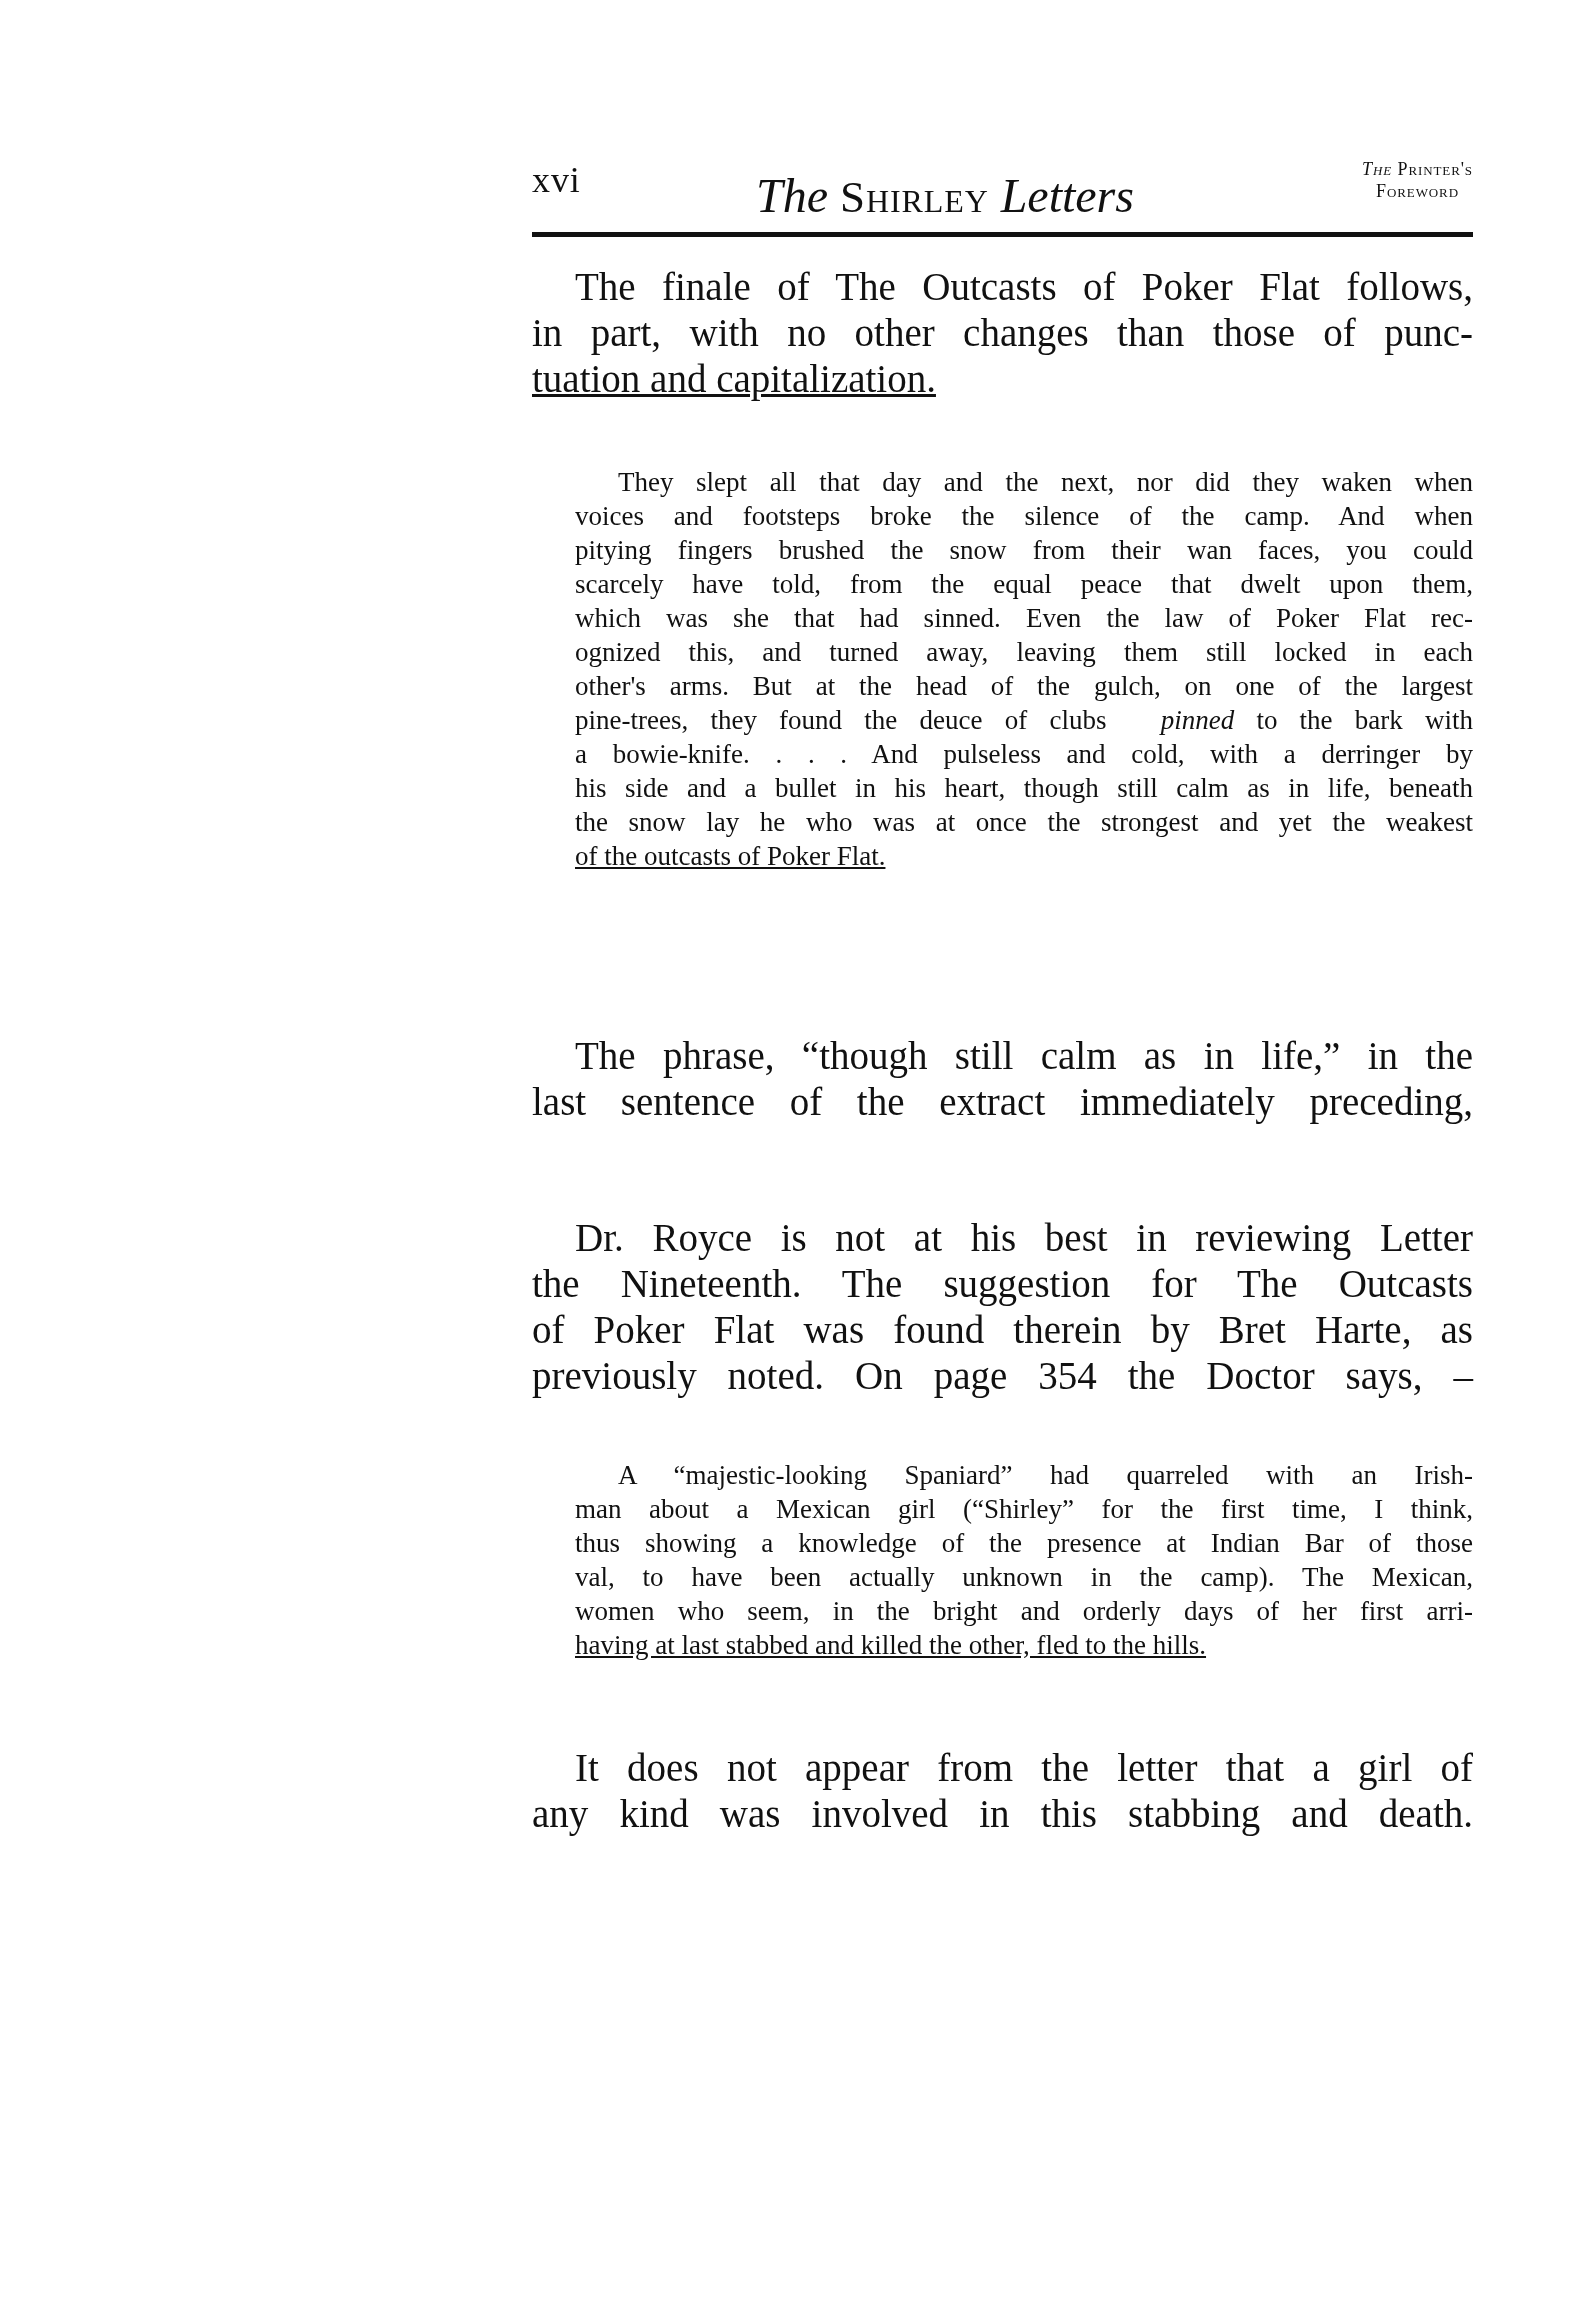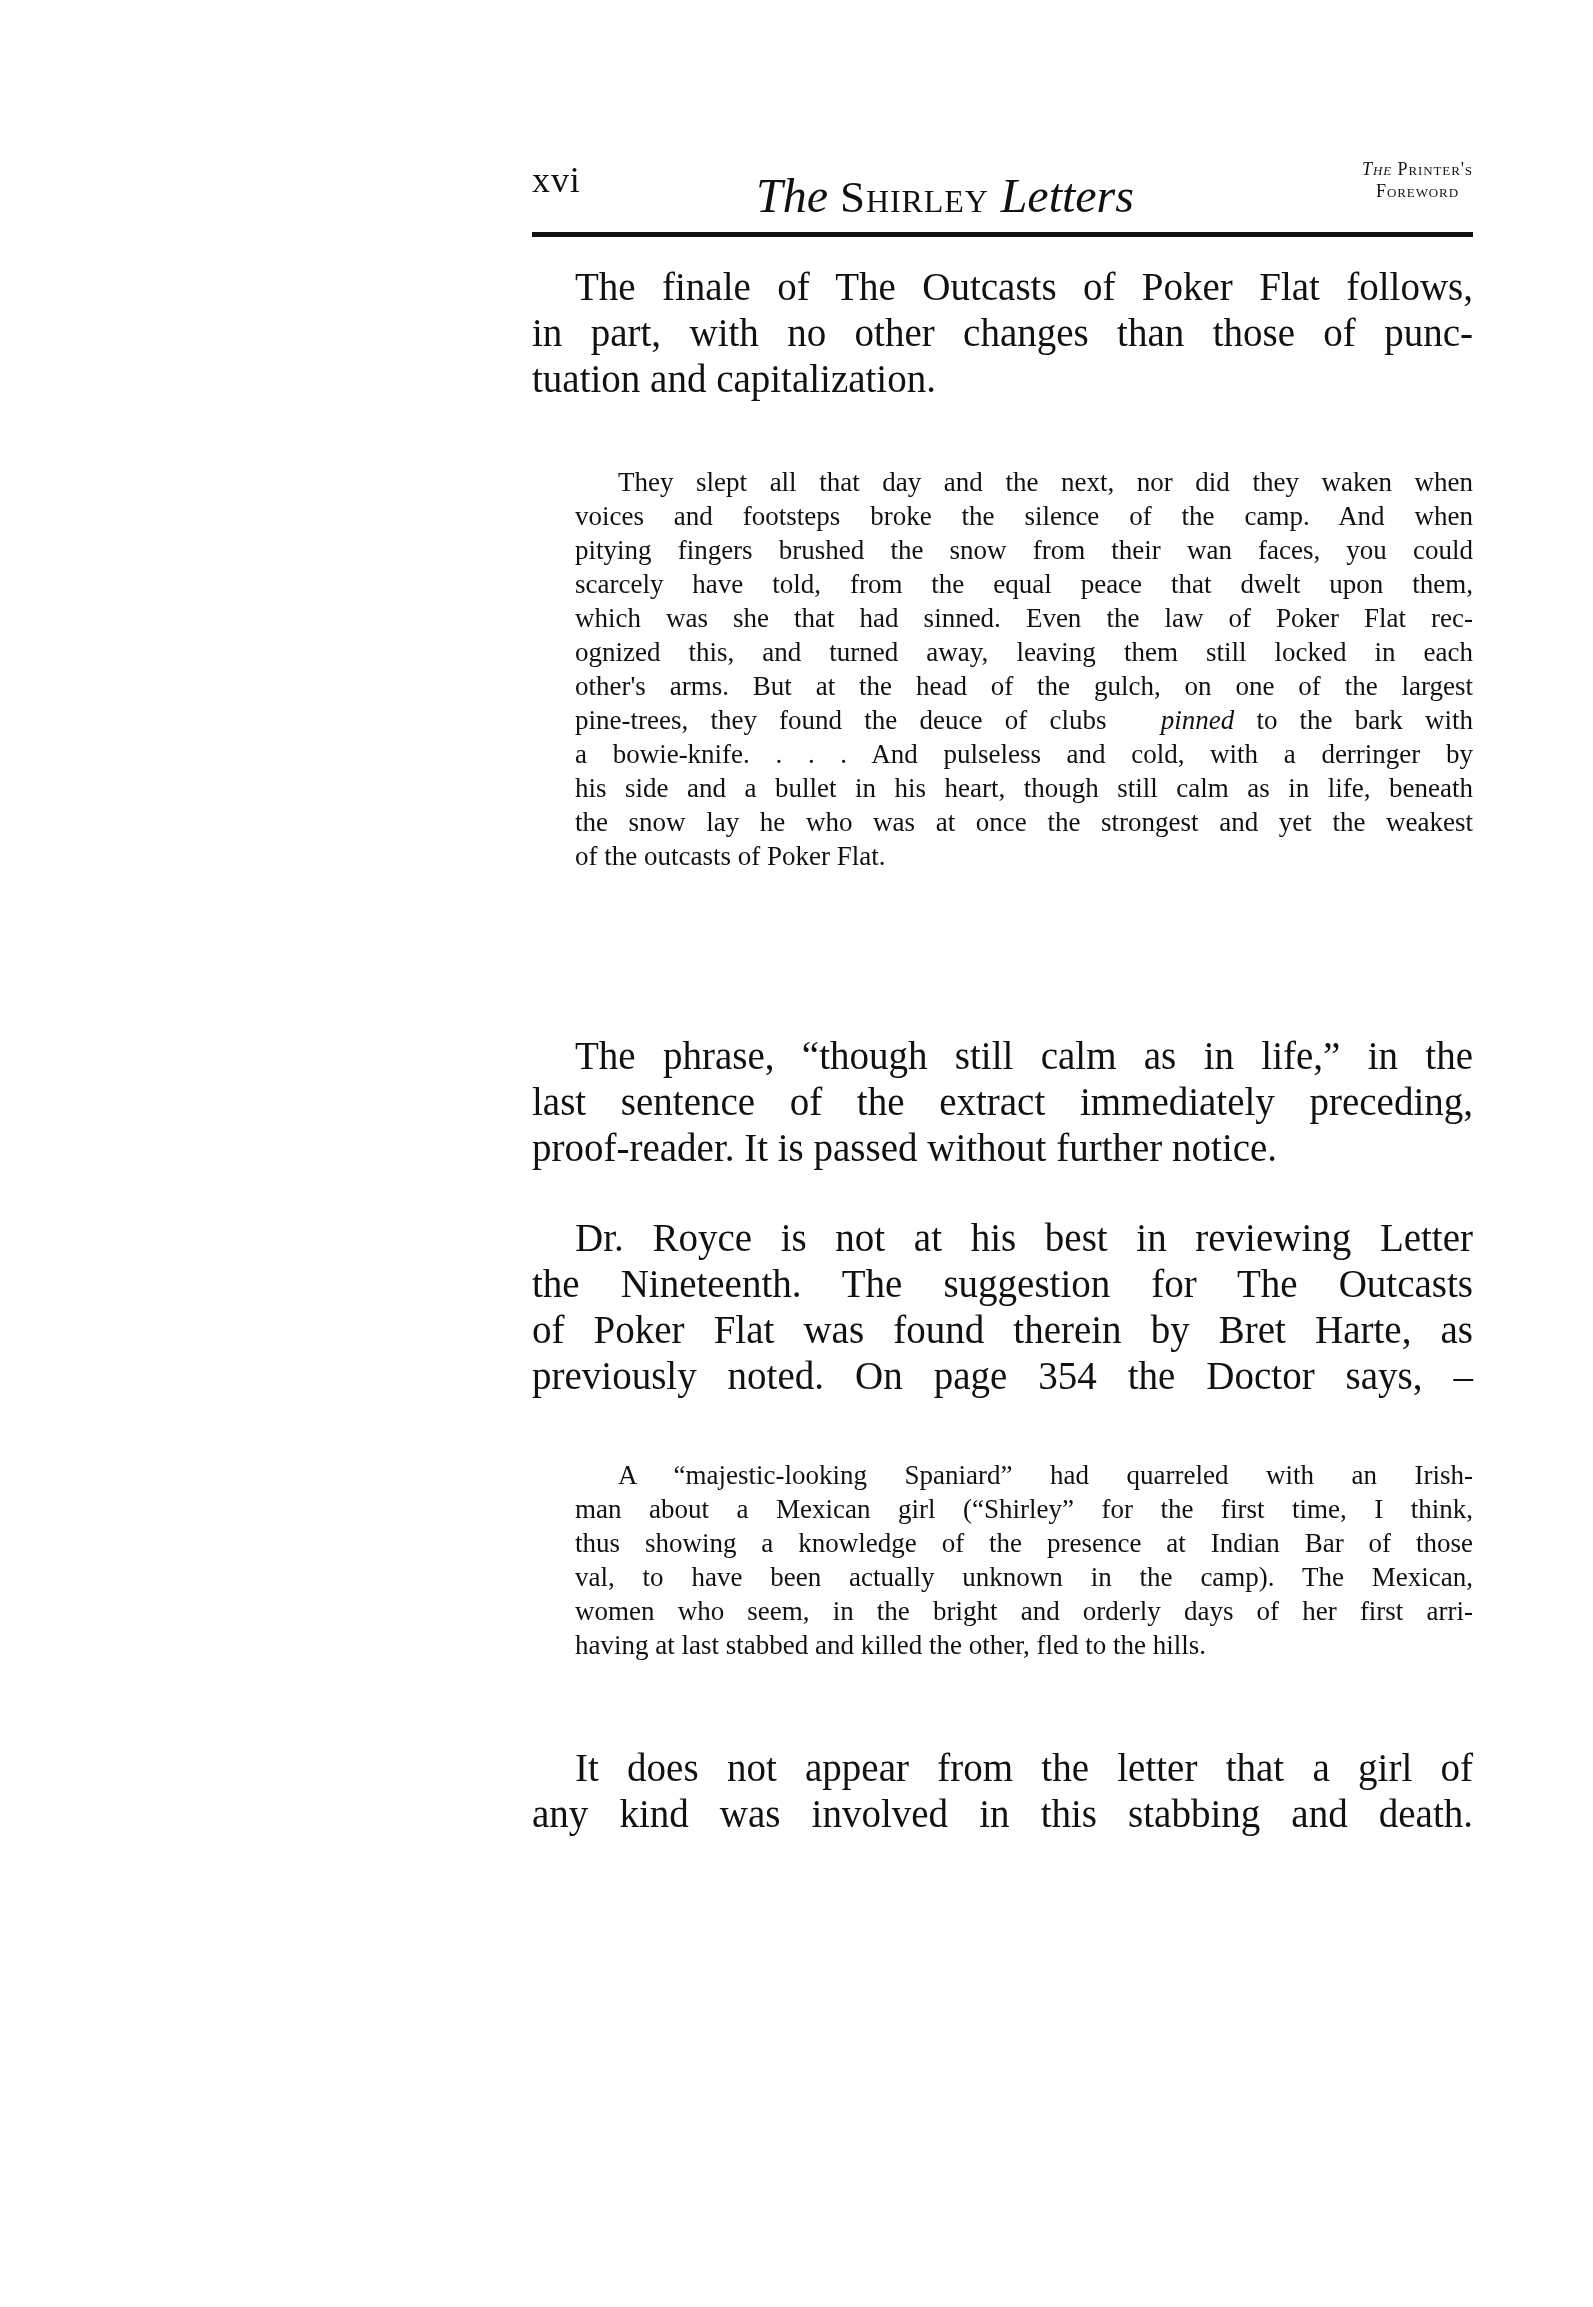--- a/index.html
+++ b/index.html
@@ -38,21 +38,21 @@
       font-size: 27px; line-height: 34px; text-align: justify; text-indent: 43px; margin: 0;
     }
     .extract .it { font-style: italic; }
     #p1 { top: 130px; }
     #ex1 { top: 331px; }
     #p2 { top: 899px; }
     #p3 { top: 1081px; }
     #ex2 { top: 1324px; }
     #p4 { top: 1611px; }
     .line { display: block; text-align: justify; text-align-last: justify; white-space: nowrap; }
-    .line.last { text-align-last: left; }
+    .line.last { text-align-last: left; text-decoration: underline; }
     .line.first { padding-left: 43px; }
   </style>
 </head>
 <body>
 
 <div class="page">
 
   <div class="running-head">
     <span class="folio">xvi</span>
     <span class="book-title">
@@ -85,21 +85,20 @@
     <span class="line"><span>pine-trees, they found the deuce of clubs</span> <span class="it" style="font-style: italic; margin-left: 32px;">pinned</span> <span>to the bark with</span></span>
     <span class="line">a bowie-knife. . . . And pulseless and cold, with a derringer by</span>
     <span class="line">his side and a bullet in his heart, though still calm as in life, beneath</span>
     <span class="line">the snow lay he who was at once the strongest and yet the weakest</span>
     <span class="line last">of the outcasts of Poker Flat.</span>
   </div>
 
   <div class="body-text" id="p2">
     <span class="line first">The phrase, “though still calm as in life,” in the</span>
     <span class="line">last sentence of the extract immediately preceding,</span>
-    <span class="line last">proof-reader.  It is passed without further notice.</span>
   </div>
 
   <div class="body-text" id="p3">
     <span class="line first">Dr. Royce is not at his best in reviewing Letter</span>
     <span class="line">the Nineteenth.  The suggestion for The Outcasts</span>
     <span class="line">of Poker Flat was found therein by Bret Harte, as</span>
     <span class="line">previously noted.  On page 354 the Doctor says, –</span>
   </div>
 
   <div class="extract" id="ex2">

